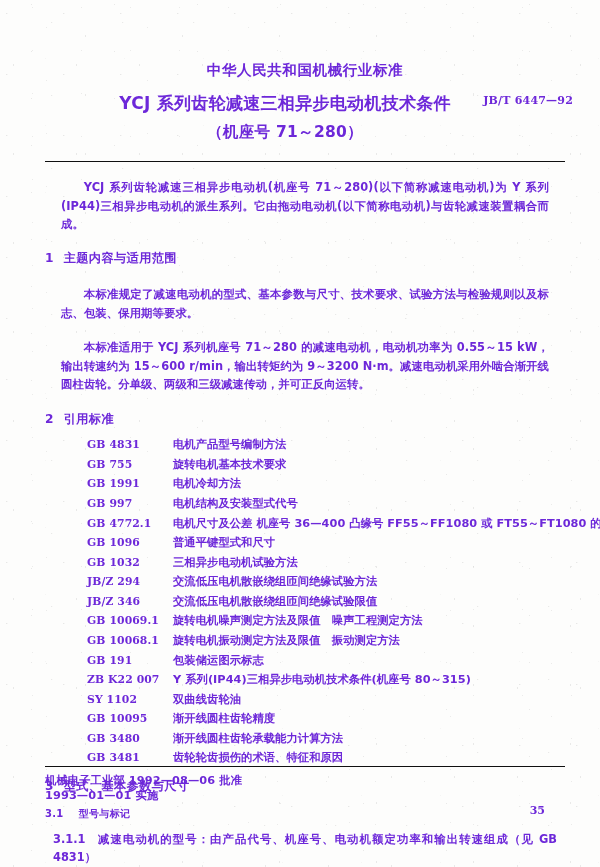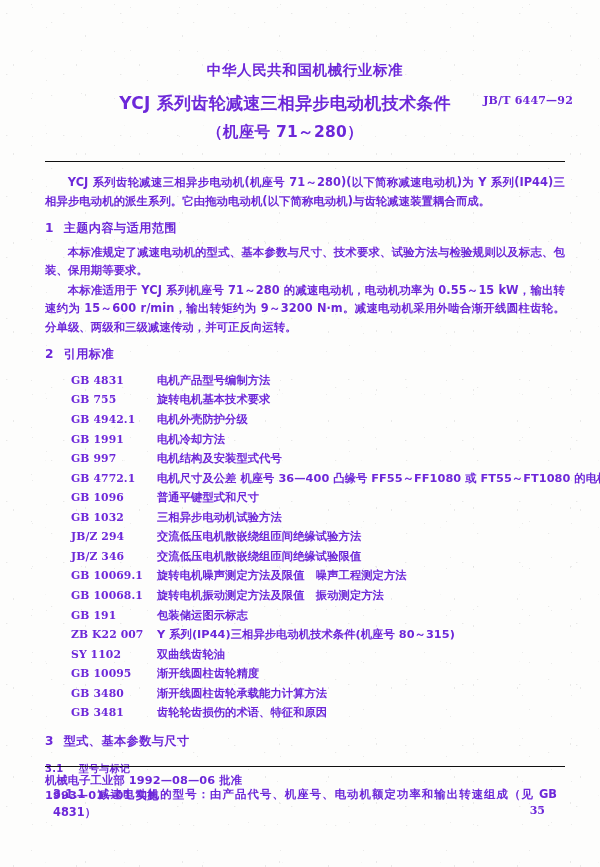--- a/index.html
+++ b/index.html
@@ -93,21 +93,21 @@
   }
 
   
   .body {
     margin-top: 11px;
     font-size: 11.4px;
     line-height: 1.62;
     text-align: justify;
   }
   p.para {
-    margin: 0;
+    margin: 16px;
     text-indent: 2em;
     font-weight: bold;
     letter-spacing: .05px;
   }
   p.para + p.para { margin-top: 1px; }
 
   h2.sec {
     font-size: 12.2px;
     font-weight: bold;
     margin: 9px 0 4px 0;
@@ -146,20 +146,21 @@
     font-size: 11.3px;
     line-height: 1.72;
     font-weight: bold;
   }
   ul.refs li .code {
     flex: 0 0 86px;
     font-family: "DejaVu Serif", "Liberation Serif", serif;
     font-size: 10.8px;
     letter-spacing: .1px;
     white-space: nowrap;
+    margin-left: 16px;
   }
   ul.refs li .desc {
     flex: 1 1 auto;
     letter-spacing: .05px;
     white-space: nowrap;
   }
 
   
   .footer {
     position: absolute;
@@ -228,24 +229,20 @@
       </h2>
 
       <ul class="refs">
         <li>
           <span class="code">GB 4831</span>
           <span class="desc">电机产品型号编制方法</span>
         </li>
         <li>
           <span class="code">GB 755</span>
           <span class="desc">旋转电机基本技术要求</span>
-        </li>
-        <li>
-          <span class="code">GB 4942.1</span>
-          <span class="desc">电机外壳防护分级</span>
         </li>
         <li>
           <span class="code">GB 1991</span>
           <span class="desc">电机冷却方法</span>
         </li>
         <li>
           <span class="code">GB 997</span>
           <span class="desc">电机结构及安装型式代号</span>
         </li>
         <li>

